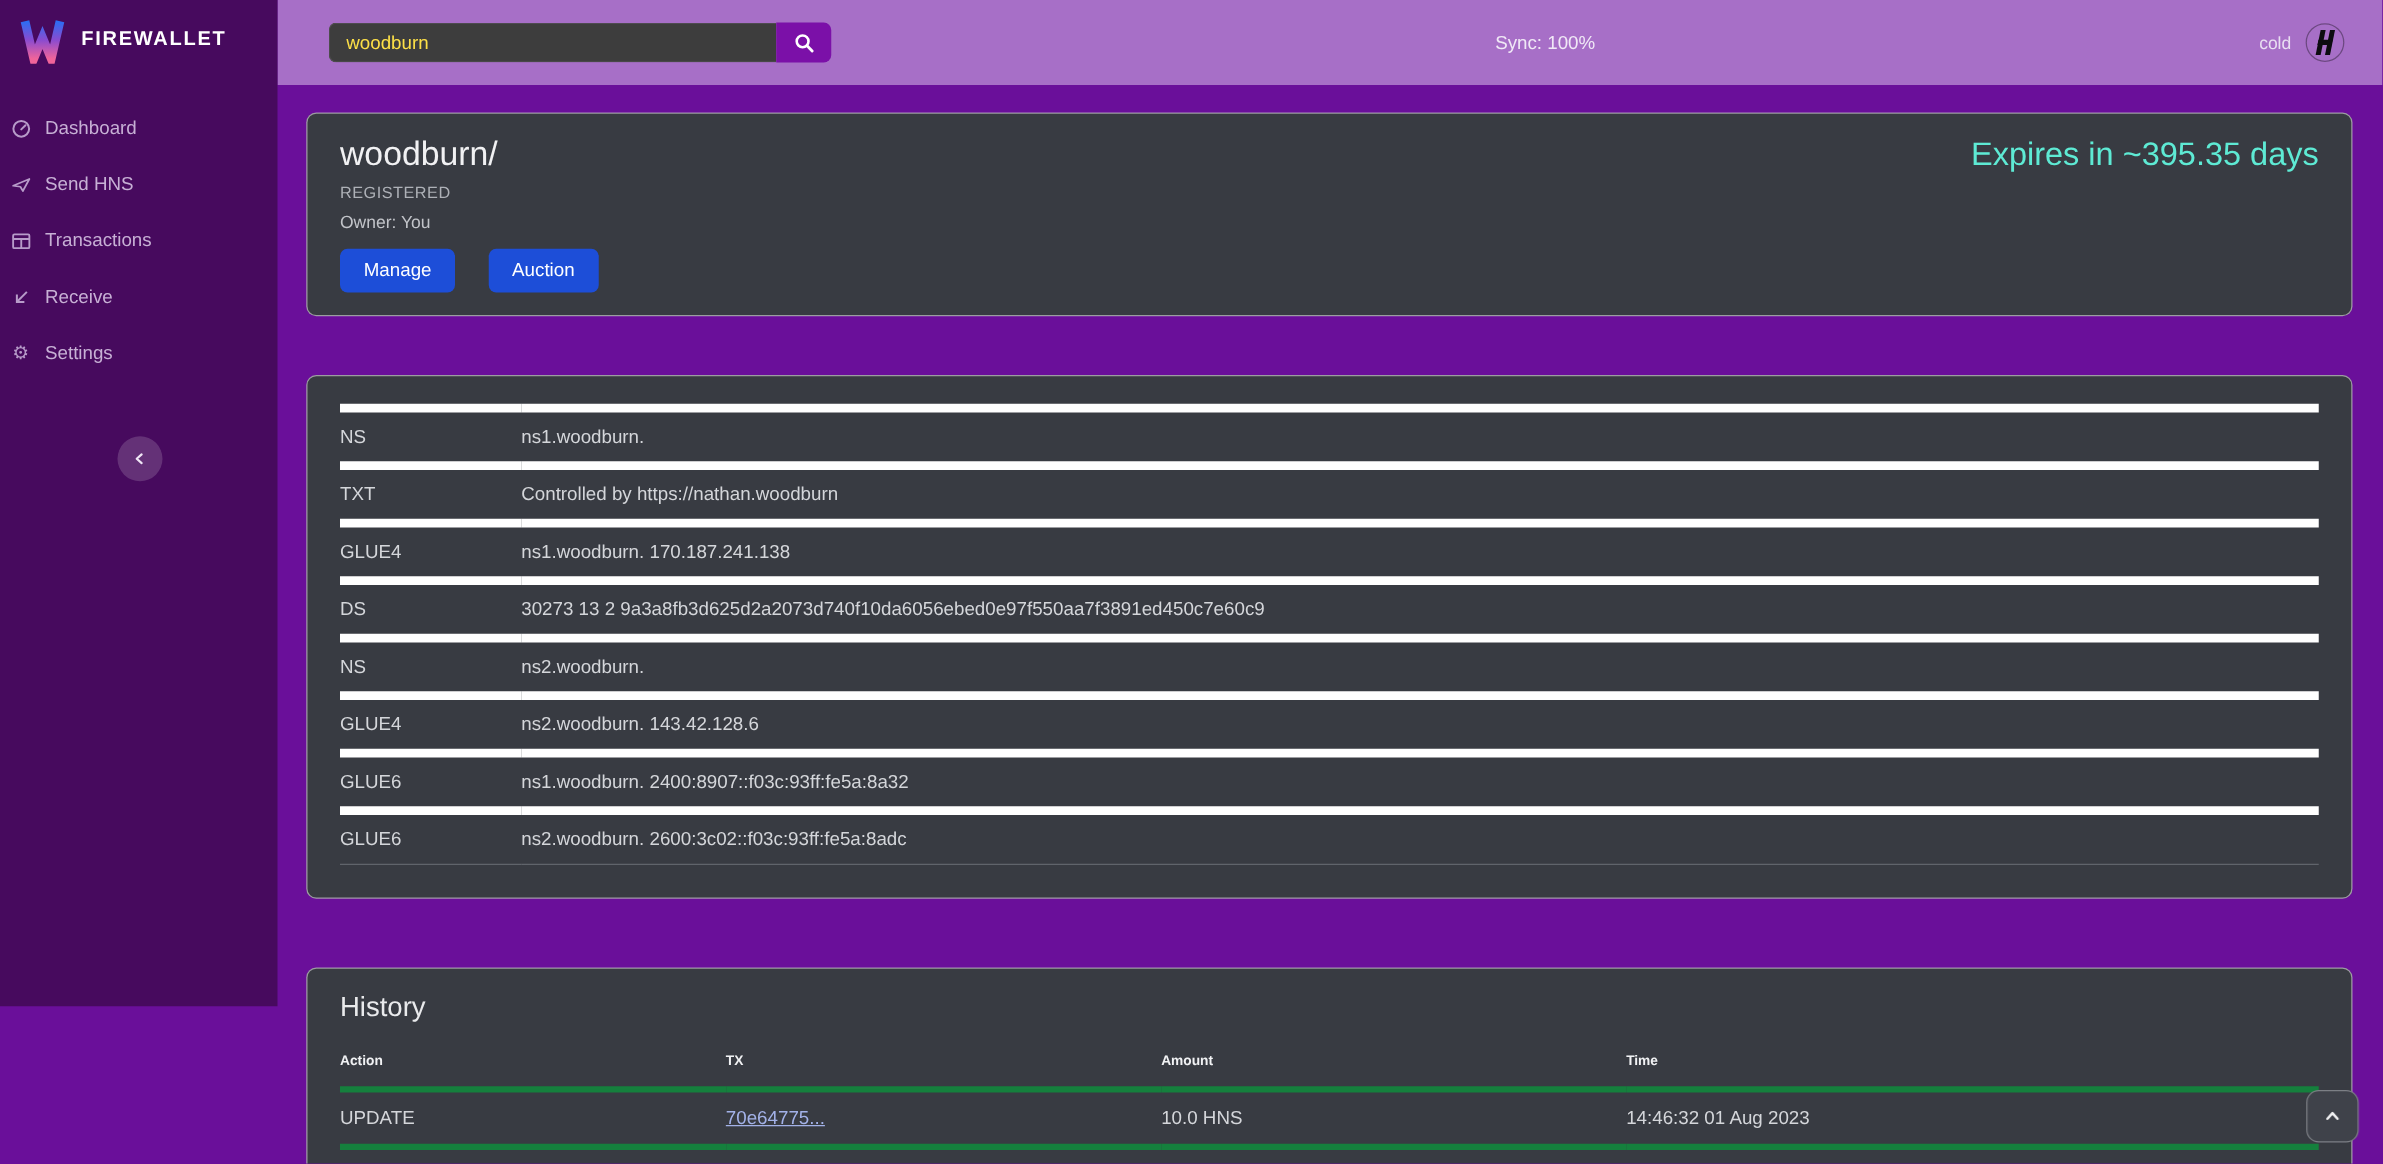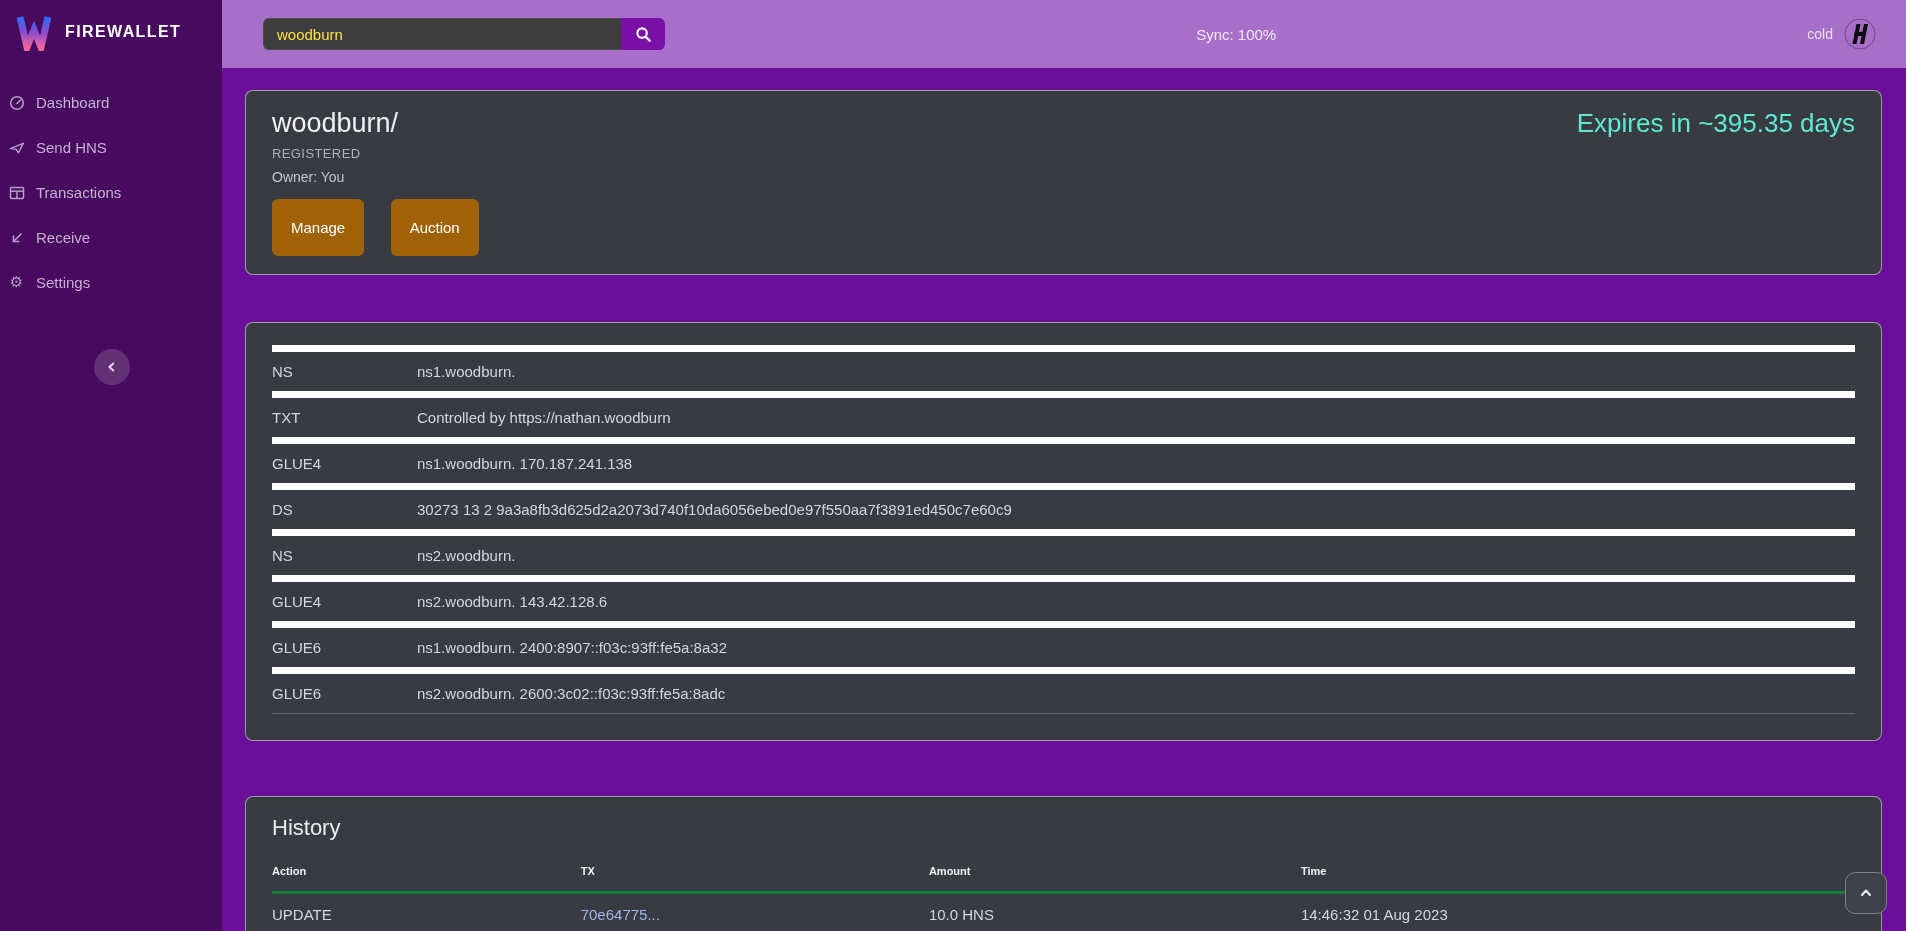--- a/index.html
+++ b/index.html
@@ -4,21 +4,21 @@
 <style>
   * { margin:0; padding:0; box-sizing:border-box; }
   html,body { width:1906px; height:931px; overflow:hidden; }
   body {
     font-family:"Liberation Sans","DejaVu Sans",sans-serif;
     background:#6a0f9a;
     display:flex;
   }
   
   .sidebar {
-    width:222px; min-width:222px; height:931px;
+    width:222px; min-width:222px; height:805px;
     background:#470a5e;
     position:relative;
     z-index:3;
   }
   .logo-row { height:64px; display:flex; align-items:center; padding-left:16px; }
   .logo-mark { width:36px; height:38px; }
   .logo-text { color:#ffffff; font-size:16px; font-weight:bold; letter-spacing:1.4px; margin-left:13px; }
   .nav { margin-top:16px; }
   .nav-item {
     display:flex; align-items:center;
@@ -67,44 +67,44 @@
     border-radius:8px;
     color:#e9eaec;
   }
   
   .domain-card { padding:17px 26px 18px 26px; display:flex; justify-content:space-between; margin-bottom:47px; }
   .domain-name { font-size:27px; font-weight:normal; color:#f1f1f3; }
   .domain-status { font-size:13px; color:#aeb1b7; margin-top:7px; letter-spacing:0.4px; }
   .domain-owner { font-size:14px; color:#c2c4c9; margin-top:8px; }
   .domain-buttons { margin-top:14px; }
   .btn-purple {
-    background:#a16207; color:#fff; border:none; border-radius:6px;
-    font-size:15px; padding:20px 19px; cursor:pointer;
+    background:#1d4ed8; color:#fff; border:none; border-radius:6px;
+    font-size:15px; padding:9px 19px; cursor:pointer;
     font-family:"Liberation Sans","DejaVu Sans",sans-serif;
   }
   .btn-purple + .btn-purple { margin-left:22px; }
   .domain-expires { font-size:26px; color:#5eead4;margin-left:36px; }
   
   .dns-card { padding:22px 26px 26px 26px; margin-bottom:55px; }
   .card-title { font-size:22px; font-weight:normal; color:#e9eaec; margin-bottom:18px; }
   table { width:100%; border-collapse:collapse; table-layout:fixed; }
   .dns-table tr { border-top:7px solid #ffffff; }
   .dns-table tr:last-child { border-bottom:1px solid #60646b; }
   .dns-table td { padding:11px 0; font-size:15px; color:#d4d6da; vertical-align:middle;
                   white-space:nowrap; overflow:hidden; }
   .dns-table td.rec-type { width:145px; }
   
   .history-card { padding:18px 26px 26px 26px; min-height:220px; }
   .history-table th {
     text-align:left; font-size:11px; font-weight:bold; color:#f1f2f4;
     padding:6px 0 14px 0;
   }
-  .history-table tbody tr { border-top:3px solid #15803d; }
+  .history-table tbody tr { border-top:5px solid #15803d; }
   .history-table td { padding:12px 0; font-size:15px; color:#d4d6da; white-space:nowrap; }
-  .tx-link { color:#a3b2e8; cursor:pointer; }
+  .tx-link { color:#a3b2e8; text-decoration:underline; cursor:pointer; }
   col.c-action { width:19.5%; } col.c-tx { width:22%; }
   col.c-amount { width:23.5%; } col.c-time { width:35%; }
   
   .scroll-top-btn {
     position:fixed; right:19px; bottom:17px;
     width:42px; height:42px;
     background:#3f424a; border:1.5px solid #7c7f85; border-radius:10px;
     cursor:pointer; display:flex; align-items:center; justify-content:center;
     z-index:5;
   }

